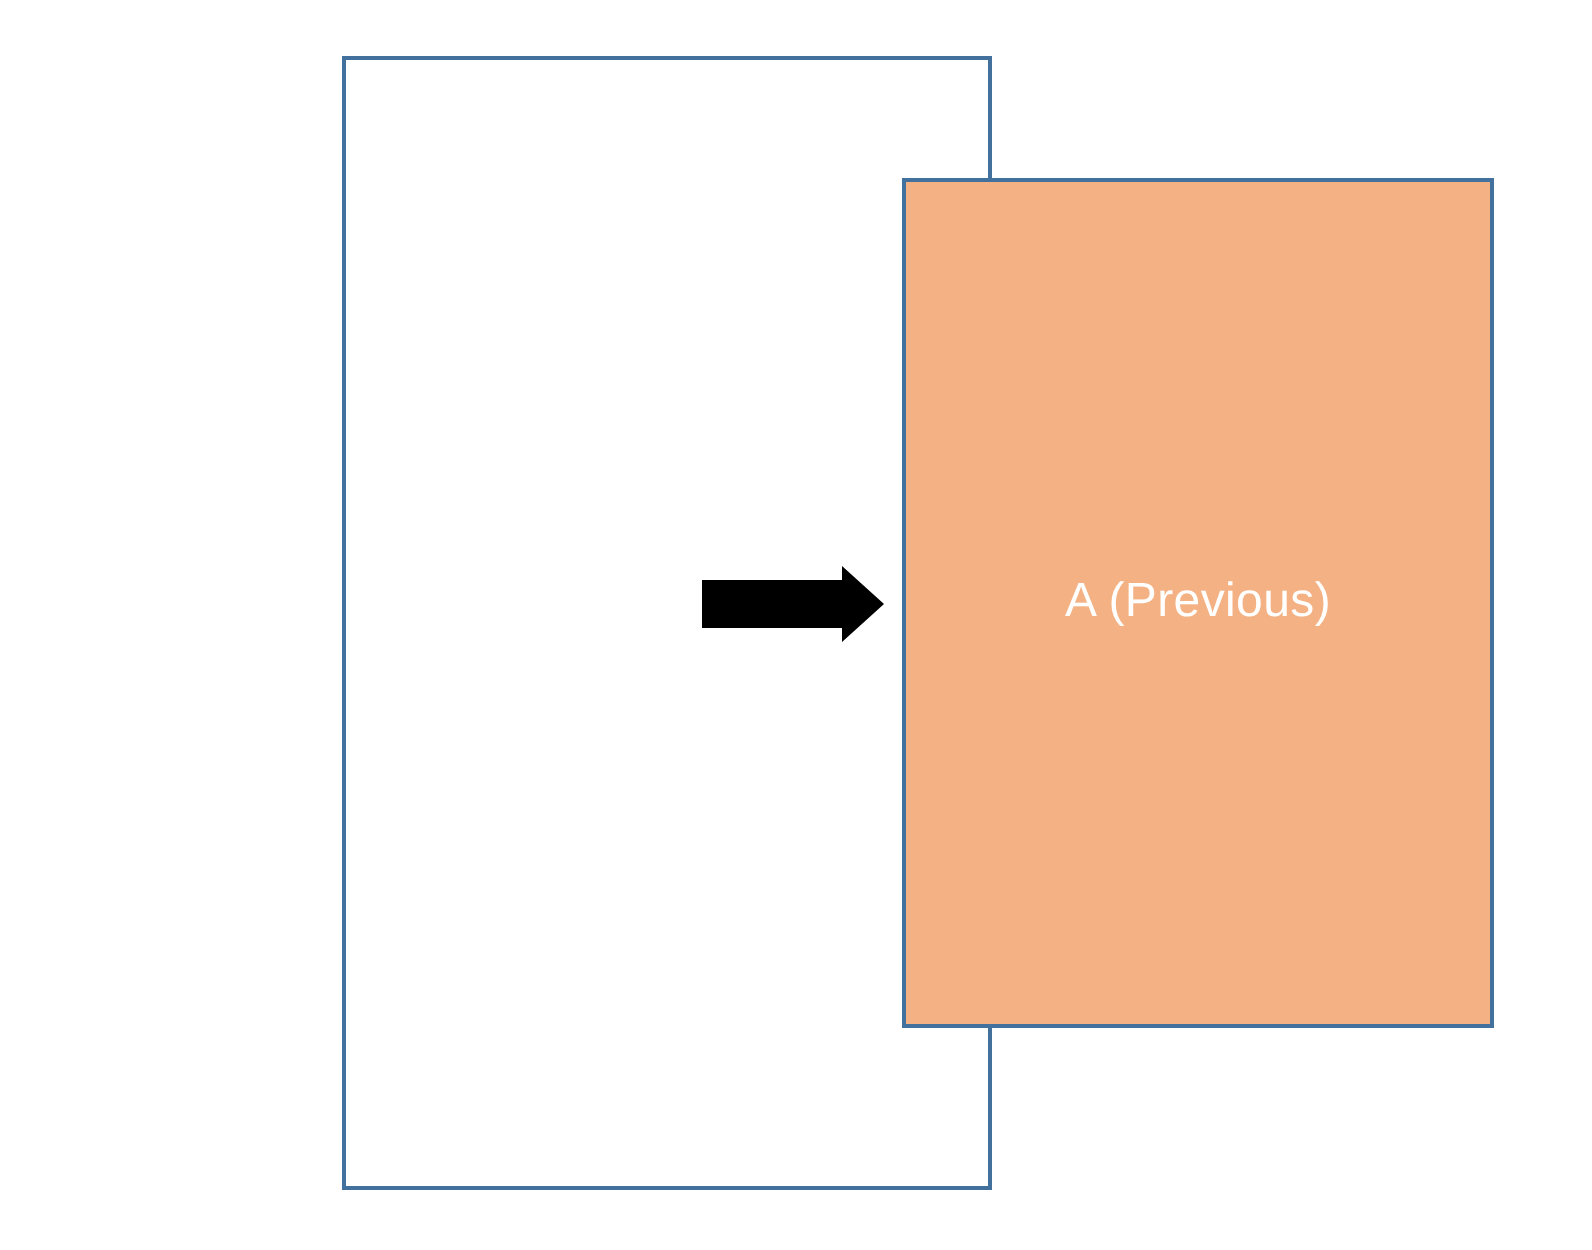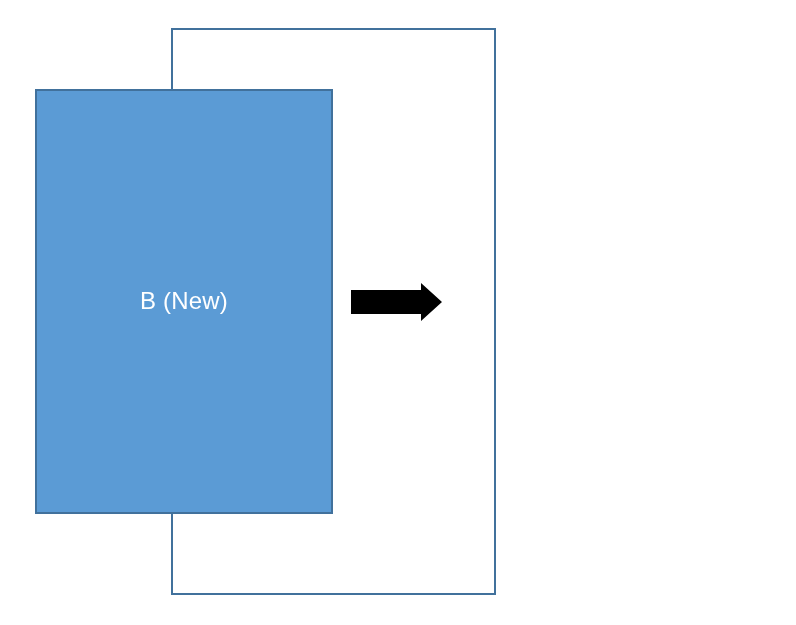--- a/index.html
+++ b/index.html
@@ -82,24 +82,24 @@
 </style>
 </head>
 <body>
 
 <div id="canvas">
 
   <div class="shape" id="outline-rect">
     <span class="shape-label"></span>
   </div>
 
-  <div class="shape" id="block-b">
-    <span class="shape-label">B (New)</span>
+
+  <div class="shape" id="block-a">
+    <span class="shape-label">A (Previous)</span>
   </div>
-
 
   <div id="flow-arrow">
     <svg viewBox="0 0 95 44" preserveAspectRatio="none">
       <polygon points="2,10 72,10 72,3 93,22 72,41 72,34 2,34" fill="#000000"></polygon>
     </svg>
   </div>
 
 </div>
 
 </body></html>

